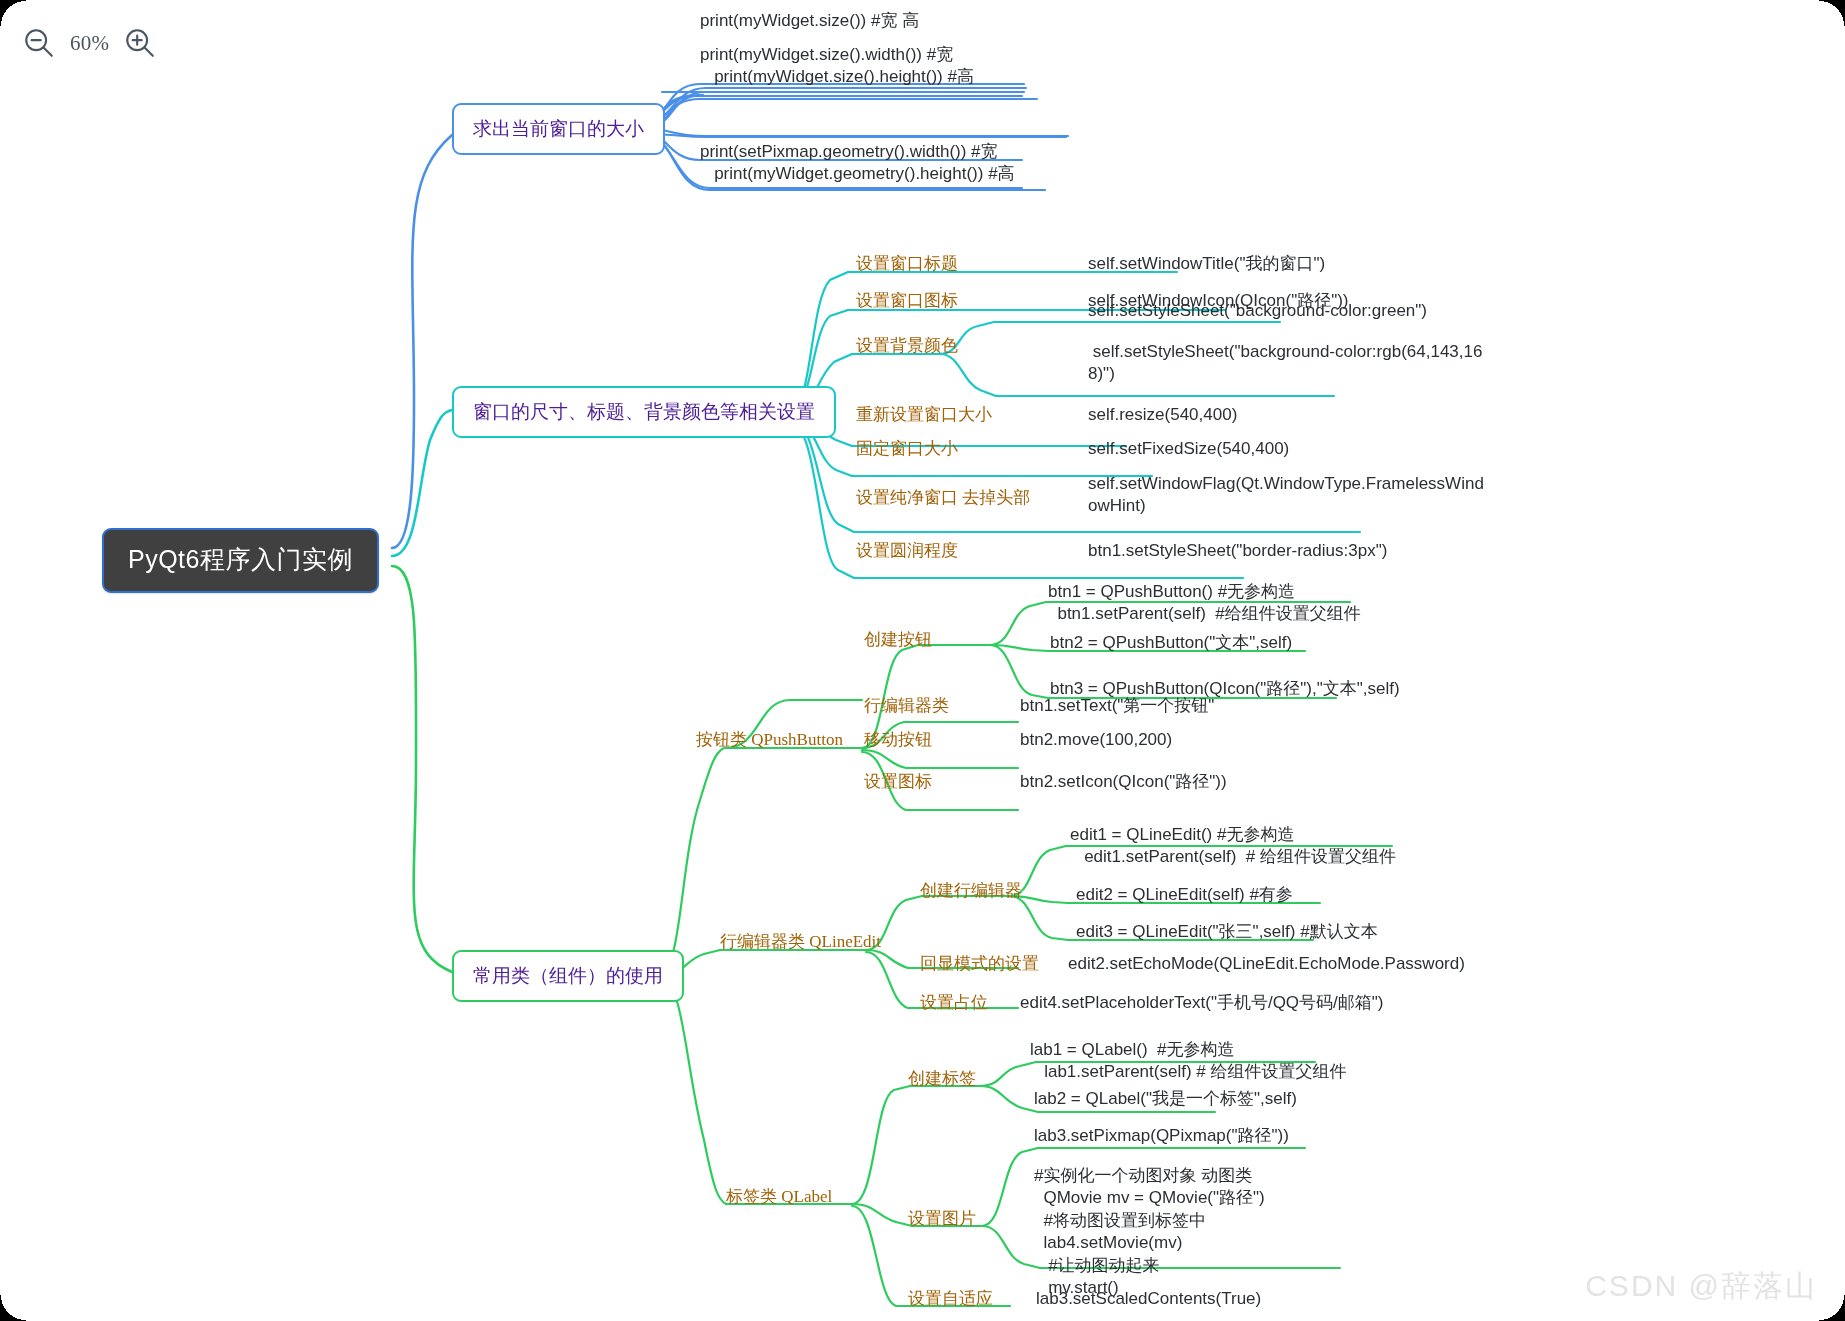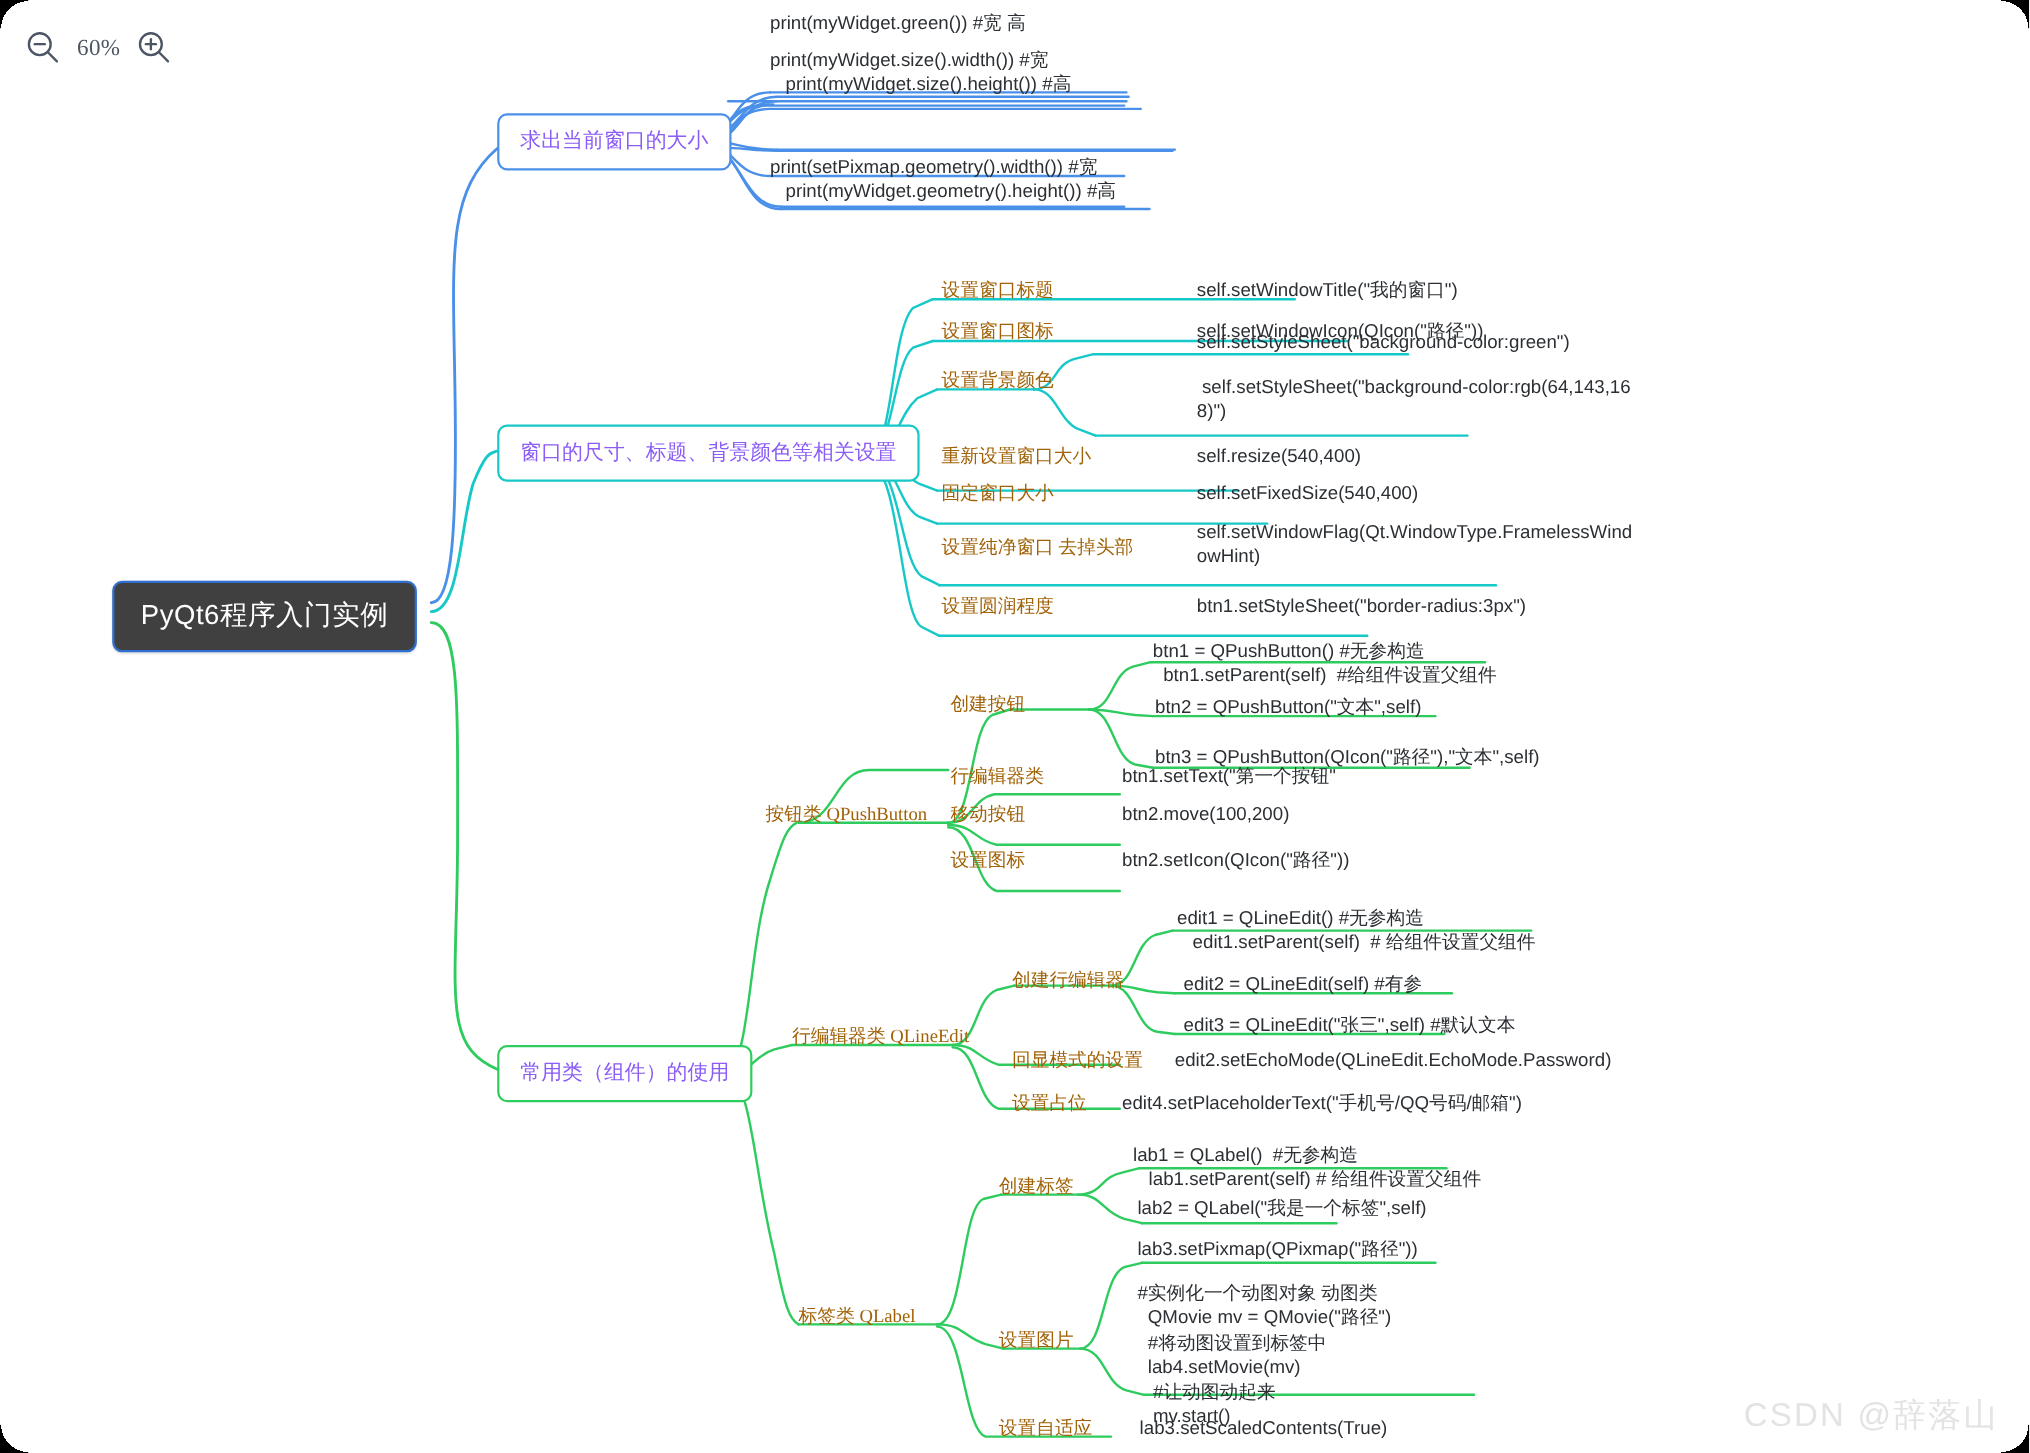--- a/index.html
+++ b/index.html
@@ -72,21 +72,21 @@
     letter-spacing: .5px;
     box-shadow: 0 1px 2px rgba(0,0,0,.12);
   }
 
   .node.boxed {
     border-radius: 9px;
     border: 2px solid #4a90e8;
     background: #ffffff;
     font-size: 19px;
     padding: 11px 19px 12px 19px;
-    color: #8b5cf6;
+    color: #4c1d95;
   }
   .node.boxed.teal { border-color: #17c8c8; }
   .node.boxed.green { border-color: #2ecc5e; }
 
   .node.plain {
     font-size: 17px;
     color: #a16207;
     background: transparent;
     padding: 0;
     font-family: Liberation Serif, serif;
@@ -267,21 +267,21 @@
       <line x1="15.2" y1="15.2" x2="21" y2="21" stroke="#4b5563" stroke-width="1.5" stroke-linecap="round"></line>
       <line x1="6.8" y1="10" x2="13.2" y2="10" stroke="#4b5563" stroke-width="1.5" stroke-linecap="round"></line>
       <line x1="10" y1="6.8" x2="10" y2="13.2" stroke="#4b5563" stroke-width="1.5" stroke-linecap="round"></line>
     </svg>
   </div>
 
   <div class="node root" style="left:102px; top:528px;">PyQt6程序入门实例</div>
 
   <div class="node boxed" style="left:452px; top:103px;">求出当前窗口的大小</div>
 
-  <div class="node code" style="left:700px; top:10px;">print(myWidget.green()) #宽 高</div>
+  <div class="node code" style="left:700px; top:10px;">print(myWidget.size()) #宽 高</div>
   <div class="node code" style="left:700px; top:44px;">print(myWidget.size().width()) #宽
    print(myWidget.size().height()) #高</div>
   <div class="node code" style="left:700px; top:141px;">print(setPixmap.geometry().width()) #宽
    print(myWidget.geometry().height()) #高</div>
 
   <div class="node boxed teal" style="left:452px; top:386px;">窗口的尺寸、标题、背景颜色等相关设置</div>
 
   <div class="node plain" style="left:856px; top:253px;">设置窗口标题</div>
   <div class="node code" style="left:1088px; top:253px;">self.setWindowTitle("我的窗口")</div>
 

